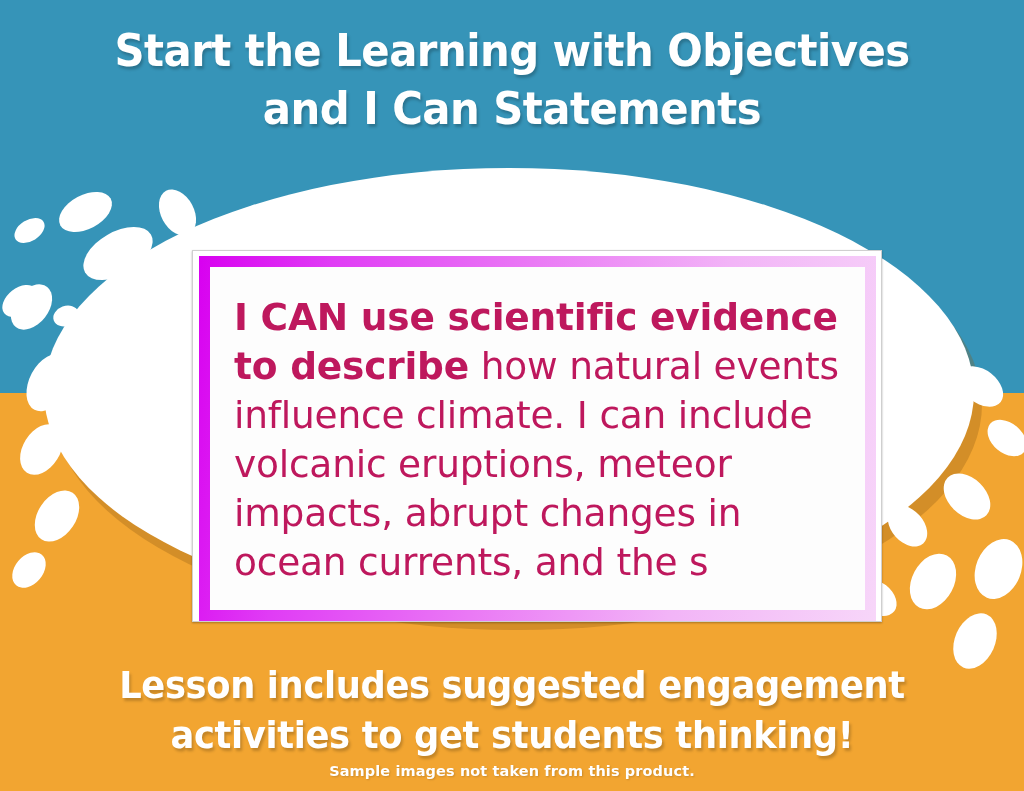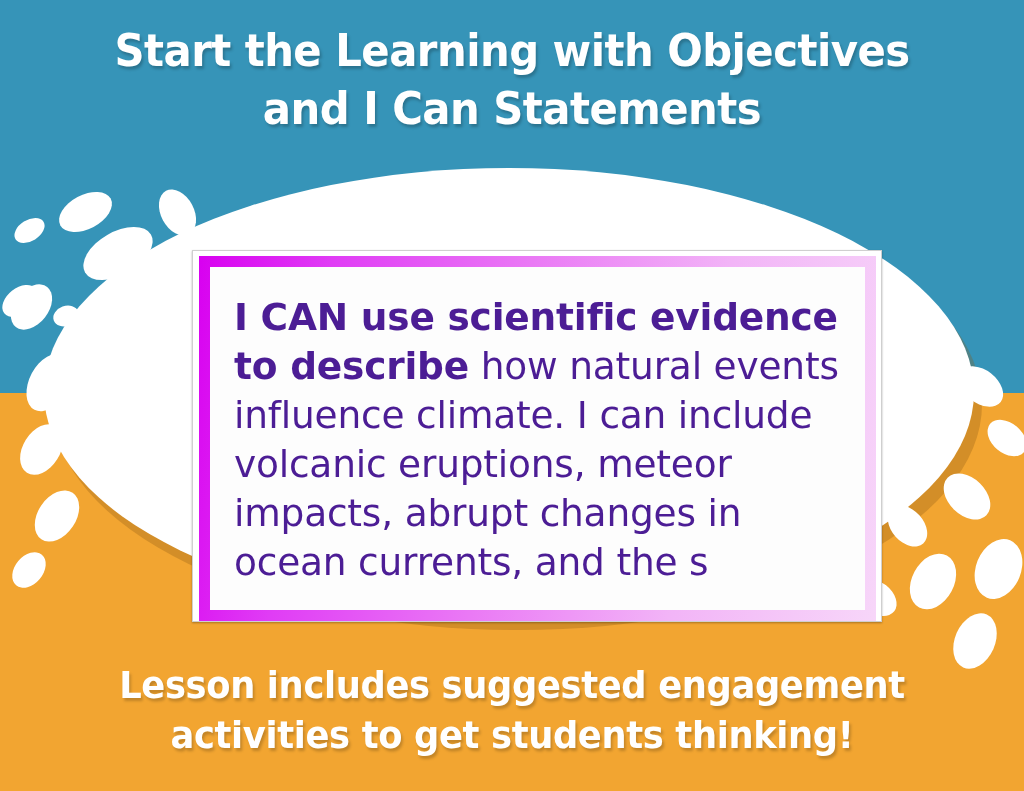--- a/index.html
+++ b/index.html
@@ -66,21 +66,21 @@
   .card-inner {
     width:100%; height:100%;
     background:#fdfdfd;
     padding:26px 22px 0 24px;
     overflow:hidden;
   }
   .card-text {
     font-family:"DejaVu Sans", sans-serif;
     font-size:37.5px;
     line-height:49px;
-    color:#4c1d95;
+    color:#be185d;
     letter-spacing:-0.2px;
   }
   .card-text b { font-weight:700; }
 
   
   .title {
     position:absolute;
     left:0; right:0; top:22px;
     text-align:center;
     color:#ffffff;
@@ -168,14 +168,15 @@
   <div class="title">
     <div>Start the Learning with Objectives</div>
     <div>and  I Can Statements</div>
   </div>
 
   <div class="subtitle">
     <div>Lesson includes suggested engagement</div>
     <div>activities to get students thinking!</div>
   </div>
 
+  <div class="footnote">Sample images not taken from this product.</div>
 
 </div>
 
 </body></html>

